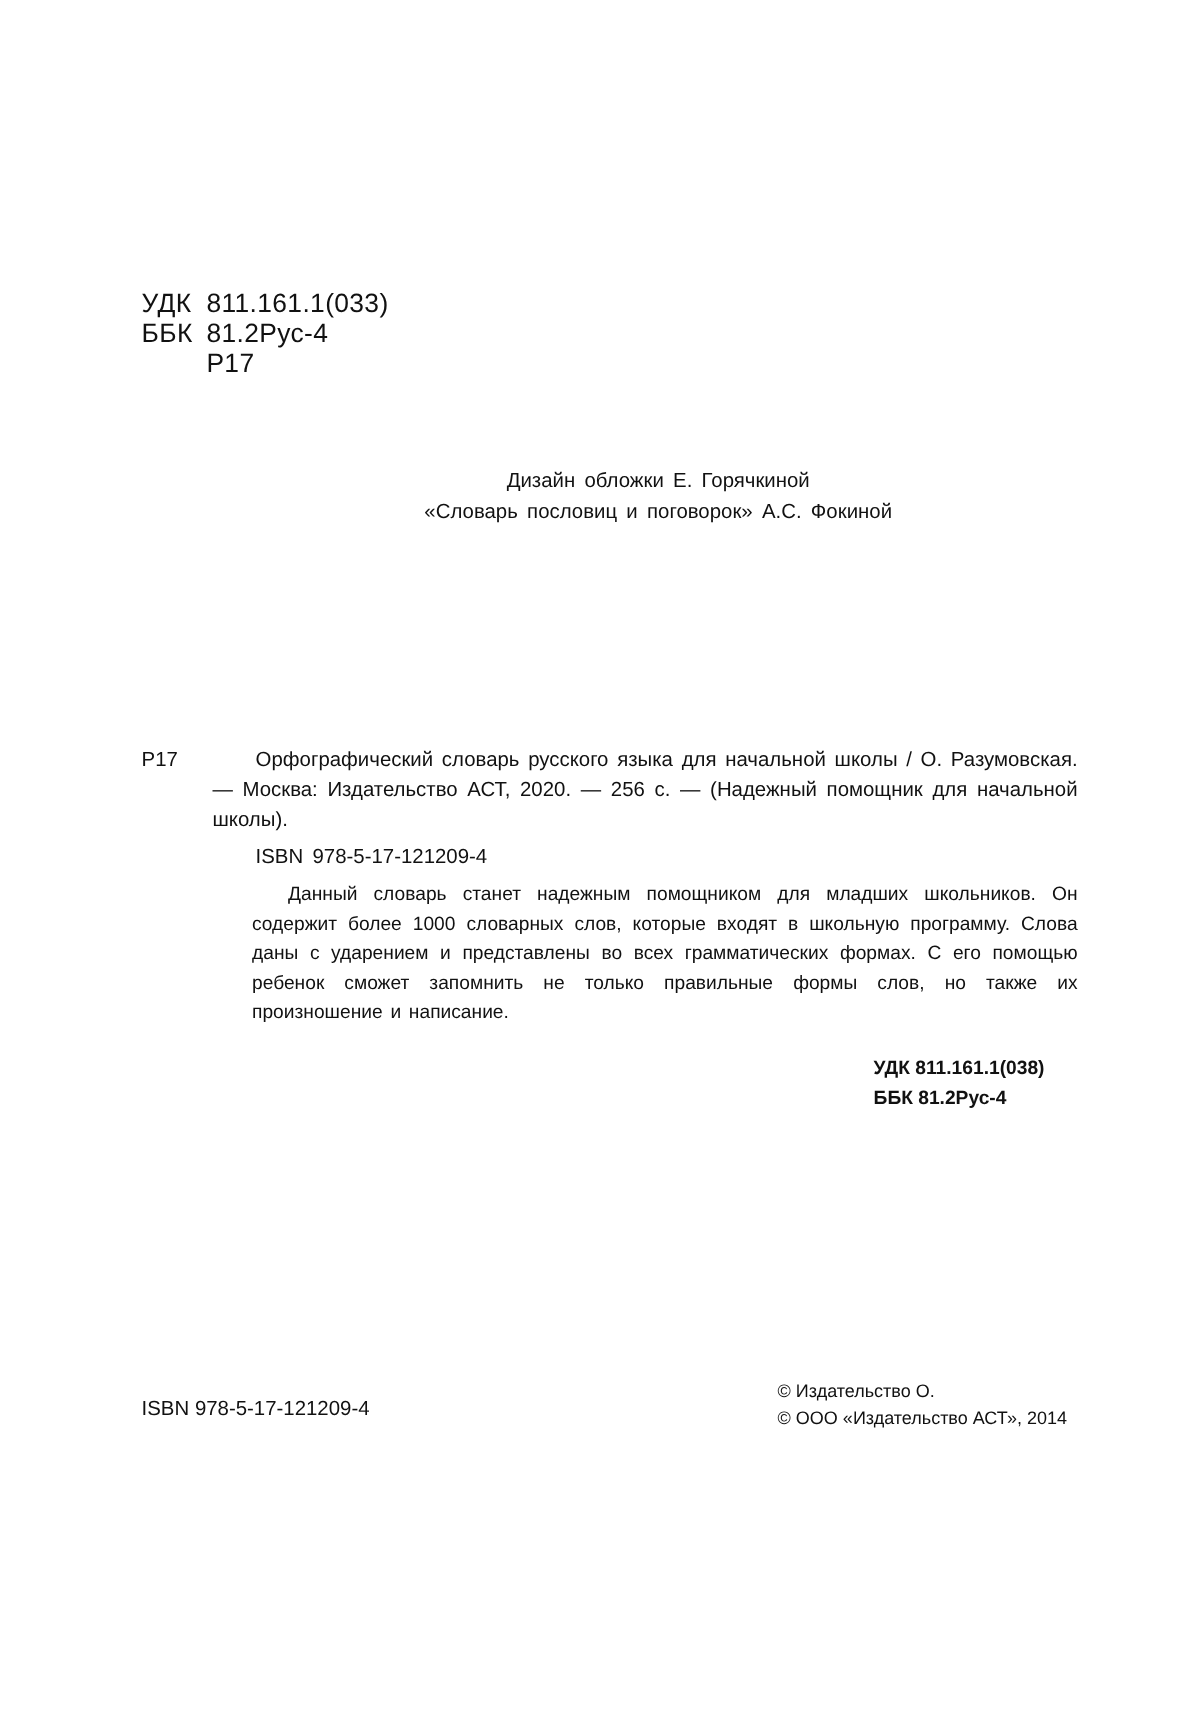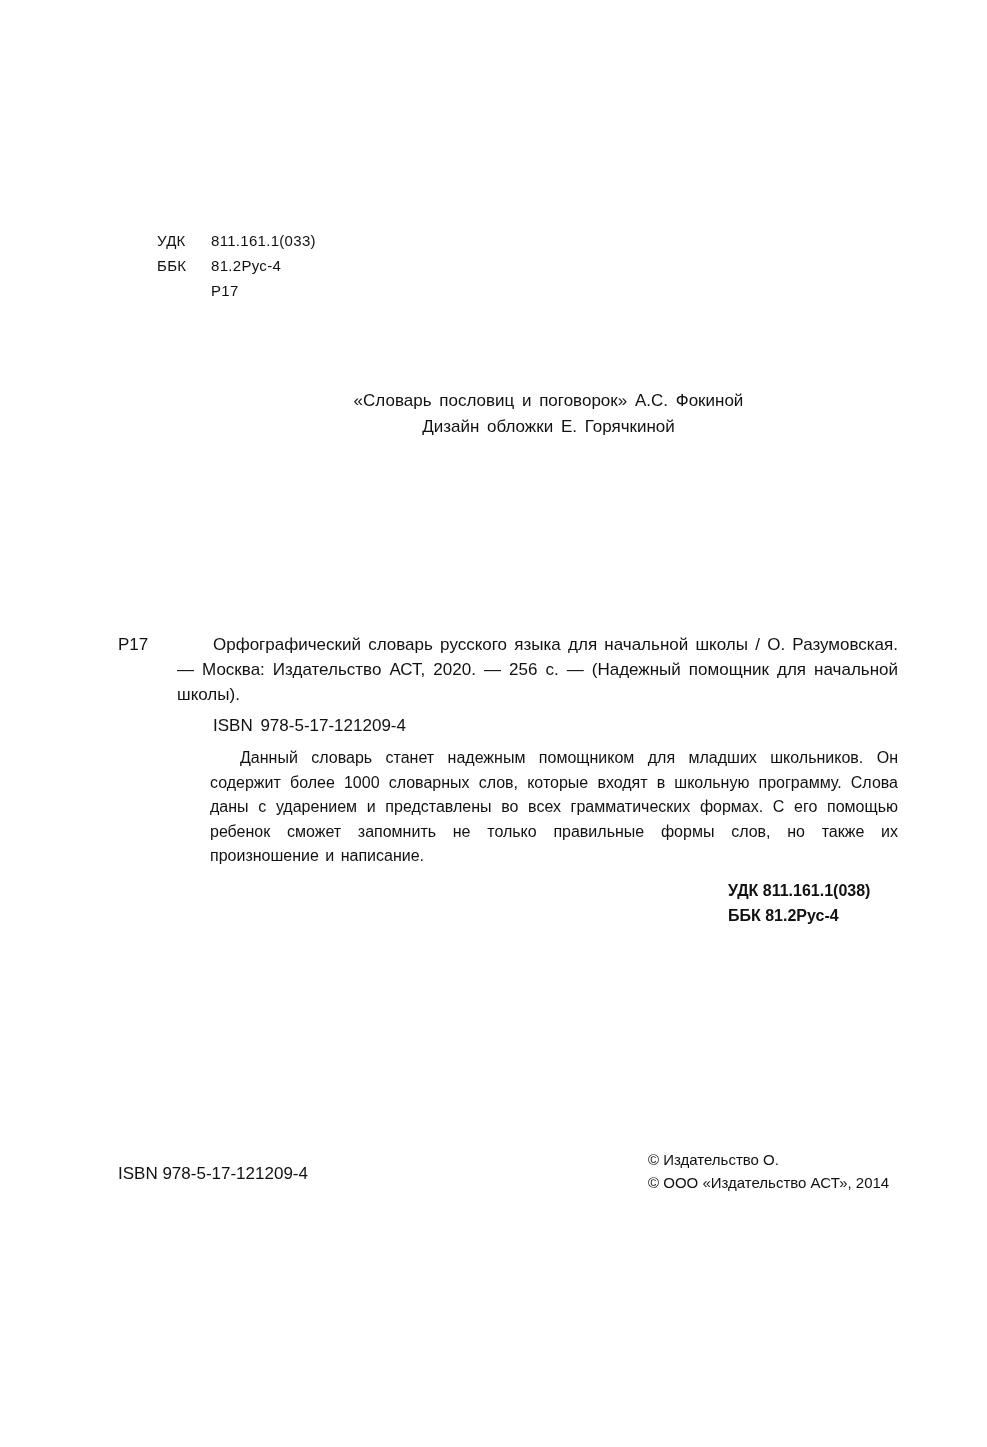--- a/index.html
+++ b/index.html
@@ -2,30 +2,30 @@
 <html><head>
   <meta charset="utf-8">
   <style>
     html, body { margin: 0; padding: 0; background: #ffffff; }
     body {
       width: 987px; height: 1447px; position: relative; overflow: hidden;
       color: #111111;
       font-family: "Liberation Sans", sans-serif;
     }
     .abs { position: absolute; white-space: nowrap; }
-    .top-codes { left: 118px; top: 228px; font-size: 15px; line-height: 25px; letter-spacing: 0.3px; margin-left: 39px; }
+    .top-codes { left: 118px; top: 240px; font-size: 22px; line-height: 25px; letter-spacing: 0.3px; }
     .top-codes .row { display: flex; }
     .top-codes .lbl { width: 54px; }
     .credits { left: 0; width: 987px; top: 388px; text-align: center; font-size: 17px; line-height: 26px; word-spacing: 3px; }
     .credits div { padding-left: 110px; }
     .entry { left: 118px; top: 620px; width: 780px; font-size: 17px; line-height: 25px; }
     .author { margin-left: 59px; font-weight: bold; font-size: 16.5px; line-height: 28px; word-spacing: 4px; }
     .biblio { position: relative; }
     .p17 { position: absolute; left: 0; top: 0; }
-    .biblio-text { margin-left: 59px; text-align: justify; text-align-last: left; text-indent: 36px; word-spacing: 2px; font-stretch: condensed; margin-top: 12px; }
+    .biblio-text { margin-left: 59px; text-align: justify; text-align-last: left; text-indent: 36px; word-spacing: 2px; font-stretch: condensed; }
     .isbn-inline { margin-left: 95px; margin-top: 6px; word-spacing: 3px; }
     .annotation { margin-left: 92px; margin-top: 8px; text-align: justify; text-indent: 30px; font-size: 16px; line-height: 24.5px; word-spacing: 2px; }
     .class-codes { left: 728px; top: 878px; font-weight: bold; font-size: 16px; line-height: 25px; }
     .footer-isbn { left: 118px; top: 1164px; font-size: 17px; }
     .copyright { left: 648px; top: 1148px; font-size: 15px; line-height: 23px; }
   </style>
 </head>
 <body>
 
 <div class="abs top-codes">
@@ -37,22 +37,22 @@
     <span class="lbl">ББК</span>
     <span>81.2Рус-4</span>
   </div>
   <div class="row">
     <span class="lbl"></span>
     <span>Р17</span>
   </div>
 </div>
 
 <div class="abs credits">
+  <div>Дизайн обложки Е. Горячкиной</div>
   <div>«Словарь пословиц и поговорок» А.С. Фокиной</div>
-  <div>Дизайн обложки Е. Горячкиной</div>
 </div>
 
 <div class="abs entry" style="white-space: normal;">
   <div class="biblio">
     <span class="p17">Р17</span>
     <div class="biblio-text">Орфографический словарь русского языка для начальной школы / О. Разумовская. — Москва: Издательство АСТ, 2020. — 256 с. — (Надежный помощник для начальной школы).</div>
   </div>
   <div class="isbn-inline">ISBN 978-5-17-121209-4</div>
   <div class="annotation">Данный словарь станет надежным помощником для младших школьников. Он содержит более 1000 словарных слов, которые входят в школьную программу. Слова даны с ударением и представлены во всех грамматических формах. С его помощью ребенок сможет запомнить не только правильные формы слов, но также их произношение и написание.</div>
 </div>

